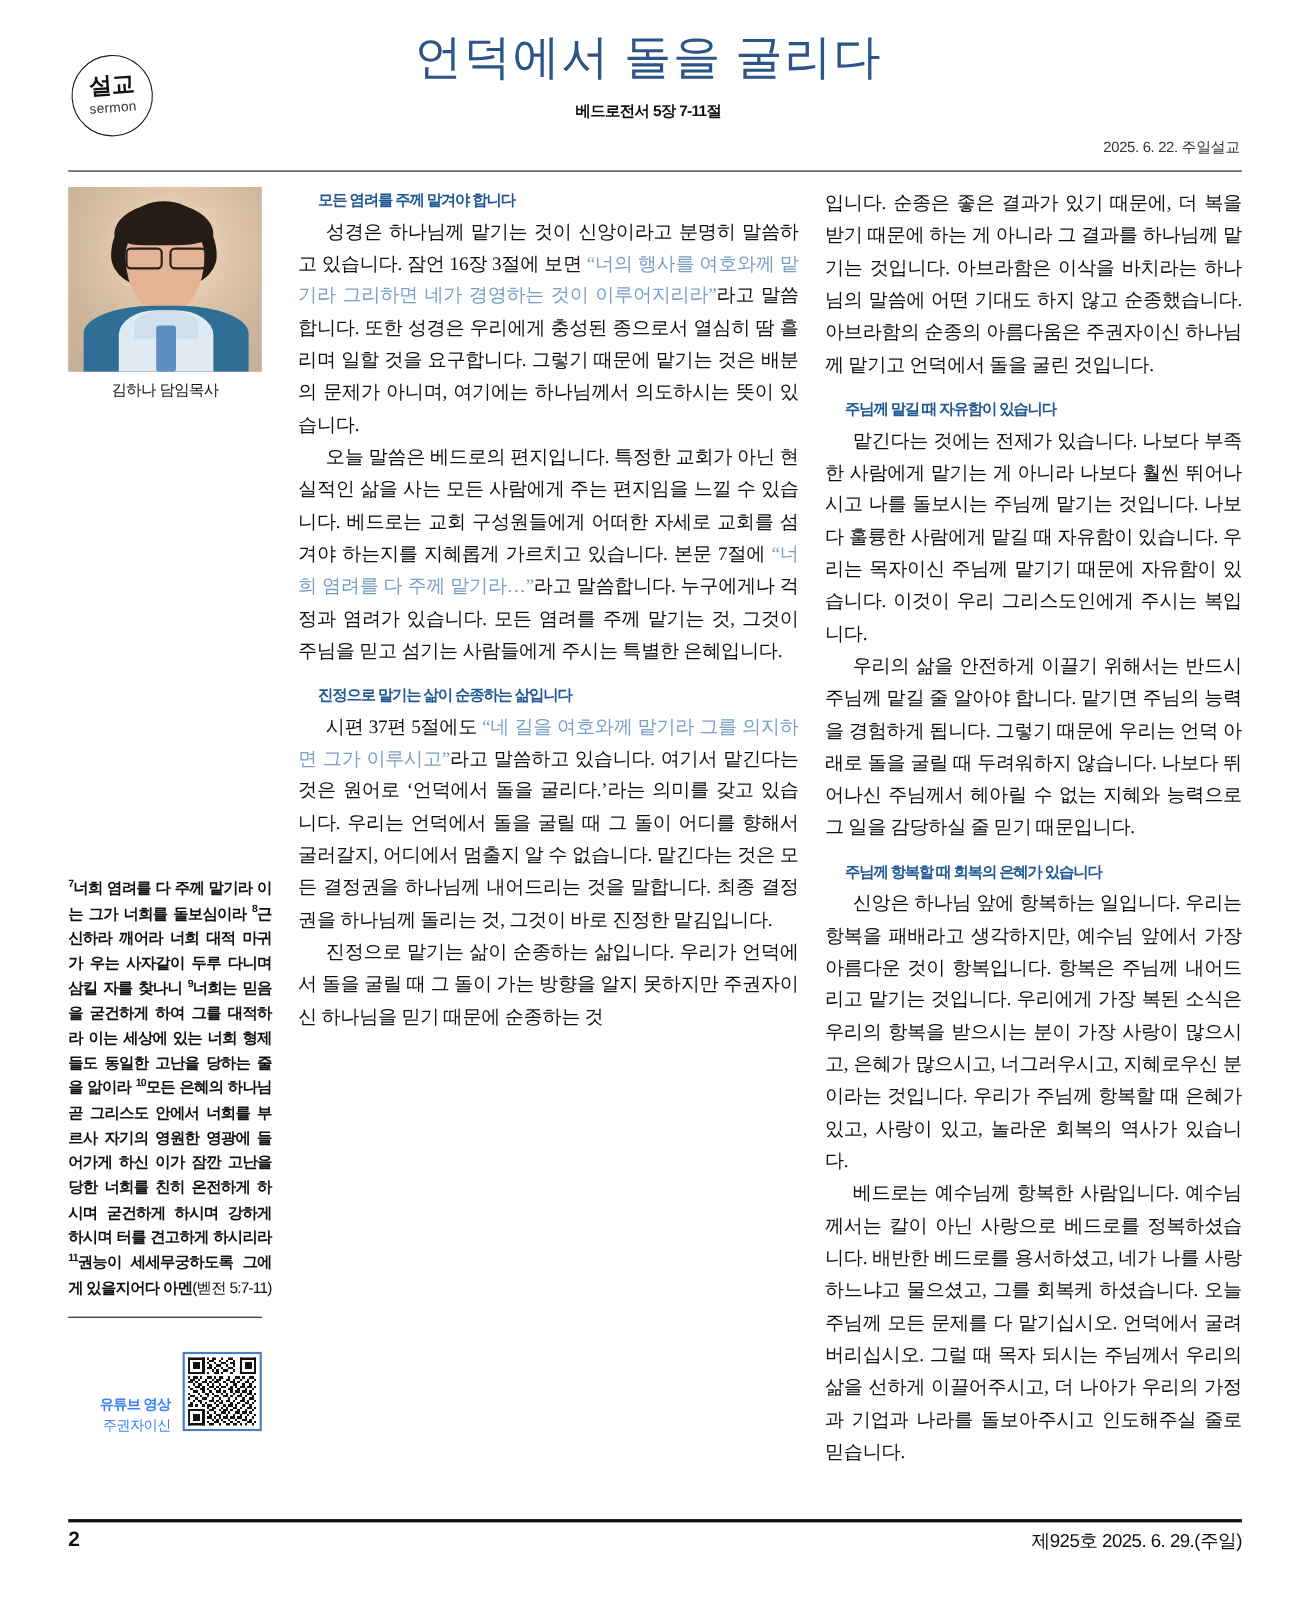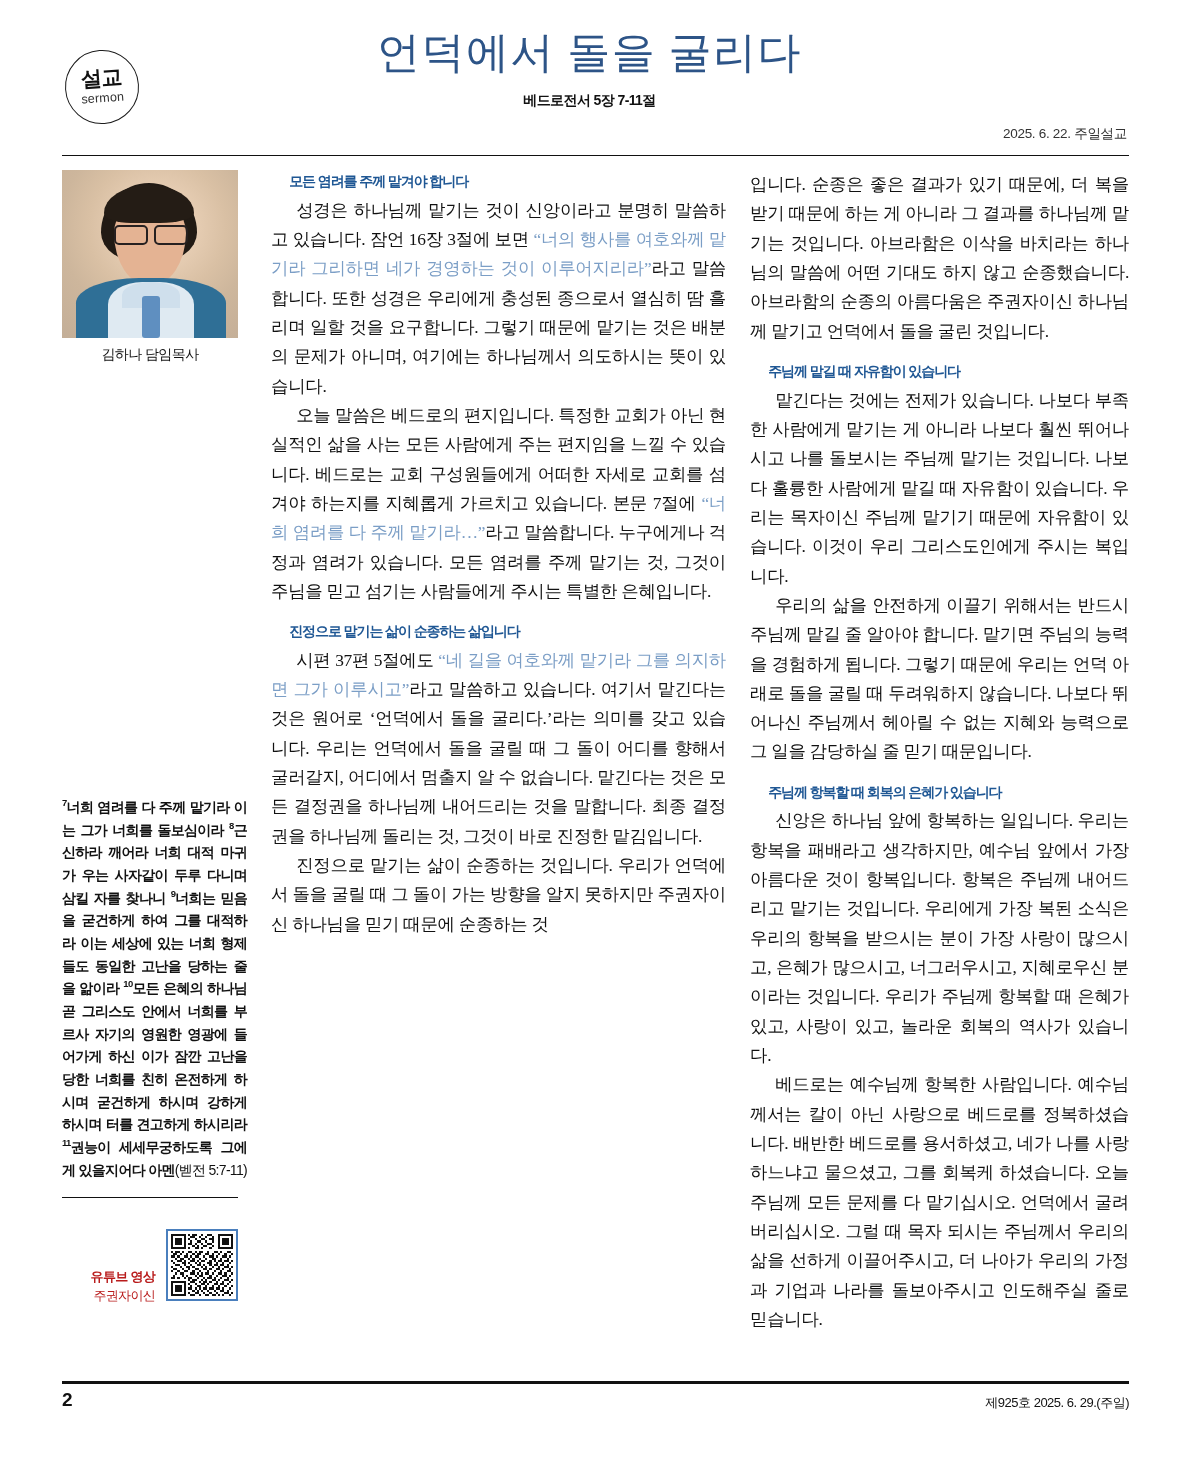--- a/index.html
+++ b/index.html
@@ -226,21 +226,21 @@
     display: flex;
     align-items: center;
     justify-content: flex-end;
     gap: 11px;
   }
   .qr-label {
     text-align: right;
     font-size: 13px;
     line-height: 1.45;
     letter-spacing: -0.7px;
-    color: #b91c1c;
+    color: #3b82f6;
     margin-top: 44px;
   }
   .qr-label .l1 { font-weight: 700; }
   .qr-label .l2 { font-weight: 400; }
 
   .qr-code {
     width: 72px;
     height: 72px;
     border: 2px solid #4a7fbd;
     padding: 3px;
@@ -292,21 +292,21 @@
     justify-content: space-between;
     padding-top: 6px;
   }
   .page-num {
     font-size: 19px;
     font-weight: 700;
     color: #111;
     line-height: 1;
   }
   .issue-no {
-    font-size: 13px;
+    font-size: 17px;
     color: #111;
     letter-spacing: -0.5px;
     line-height: 1;
   }
 </style>
 </head>
 <body>
 
 <div class="page">
 
@@ -598,21 +598,21 @@
       <h2 class="subhead">모든 염려를 주께 맡겨야 합니다</h2>
 
       <p><span>성경은 하나님께 맡기는 것이 신앙이라고 분명히 말씀하고 있습니다. 잠언 16장 3절에 보면 </span><span class="quote">“너의 행사를 여호와께 맡기라 그리하면 네가 경영하는 것이 이루어지리라”</span><span>라고 말씀합니다. 또한 성경은 우리에게 충성된 종으로서 열심히 땀 흘리며 일할 것을 요구합니다. 그렇기 때문에 맡기는 것은 배분의 문제가 아니며, 여기에는 하나님께서 의도하시는 뜻이 있습니다.</span></p>
 
       <p><span>오늘 말씀은 베드로의 편지입니다. 특정한 교회가 아닌 현실적인 삶을 사는 모든 사람에게 주는 편지임을 느낄 수 있습니다. 베드로는 교회 구성원들에게 어떠한 자세로 교회를 섬겨야 하는지를 지혜롭게 가르치고 있습니다. 본문 7절에 </span><span class="quote">“너희 염려를 다 주께 맡기라…”</span><span>라고 말씀합니다. 누구에게나 걱정과 염려가 있습니다. 모든 염려를 주께 맡기는 것, 그것이 주님을 믿고 섬기는 사람들에게 주시는 특별한 은혜입니다.</span></p>
 
       <h2 class="subhead">진정으로 맡기는 삶이 순종하는 삶입니다</h2>
 
       <p><span>시편 37편 5절에도 </span><span class="quote">“네 길을 여호와께 맡기라 그를 의지하면 그가 이루시고”</span><span>라고 말씀하고 있습니다. 여기서 맡긴다는 것은 원어로 ‘언덕에서 돌을 굴리다.’라는 의미를 갖고 있습니다. 우리는 언덕에서 돌을 굴릴 때 그 돌이 어디를 향해서 굴러갈지, 어디에서 멈출지 알 수 없습니다. 맡긴다는 것은 모든 결정권을 하나님께 내어드리는 것을 말합니다. 최종 결정권을 하나님께 돌리는 것, 그것이 바로 진정한 맡김입니다.</span></p>
 
-      <p>진정으로 맡기는 삶이 순종하는 것입니다. 우리가 언덕에서 돌을 굴릴 때 그 돌이 가는 방향을 알지 못하지만 주권자이신 하나님을 믿기 때문에 순종하는 것</p>
+      <p>진정으로 맡기는 삶이 순종하는 삶입니다. 우리가 언덕에서 돌을 굴릴 때 그 돌이 가는 방향을 알지 못하지만 주권자이신 하나님을 믿기 때문에 순종하는 것</p>
     </div>
 
     <div class="col">
       <p style="text-indent:0">입니다. 순종은 좋은 결과가 있기 때문에, 더 복을 받기 때문에 하는 게 아니라 그 결과를 하나님께 맡기는 것입니다. 아브라함은 이삭을 바치라는 하나님의 말씀에 어떤 기대도 하지 않고 순종했습니다. 아브라함의 순종의 아름다움은 주권자이신 하나님께 맡기고 언덕에서 돌을 굴린 것입니다.</p>
 
       <h2 class="subhead">주님께 맡길 때 자유함이 있습니다</h2>
 
       <p>맡긴다는 것에는 전제가 있습니다. 나보다 부족한 사람에게 맡기는 게 아니라 나보다 훨씬 뛰어나시고 나를 돌보시는 주님께 맡기는 것입니다. 나보다 훌륭한 사람에게 맡길 때 자유함이 있습니다. 우리는 목자이신 주님께 맡기기 때문에 자유함이 있습니다. 이것이 우리 그리스도인에게 주시는 복입니다.</p>
       <p>우리의 삶을 안전하게 이끌기 위해서는 반드시 주님께 맡길 줄 알아야 합니다. 맡기면 주님의 능력을 경험하게 됩니다. 그렇기 때문에 우리는 언덕 아래로 돌을 굴릴 때 두려워하지 않습니다. 나보다 뛰어나신 주님께서 헤아릴 수 없는 지혜와 능력으로 그 일을 감당하실 줄 믿기 때문입니다.</p>
 

